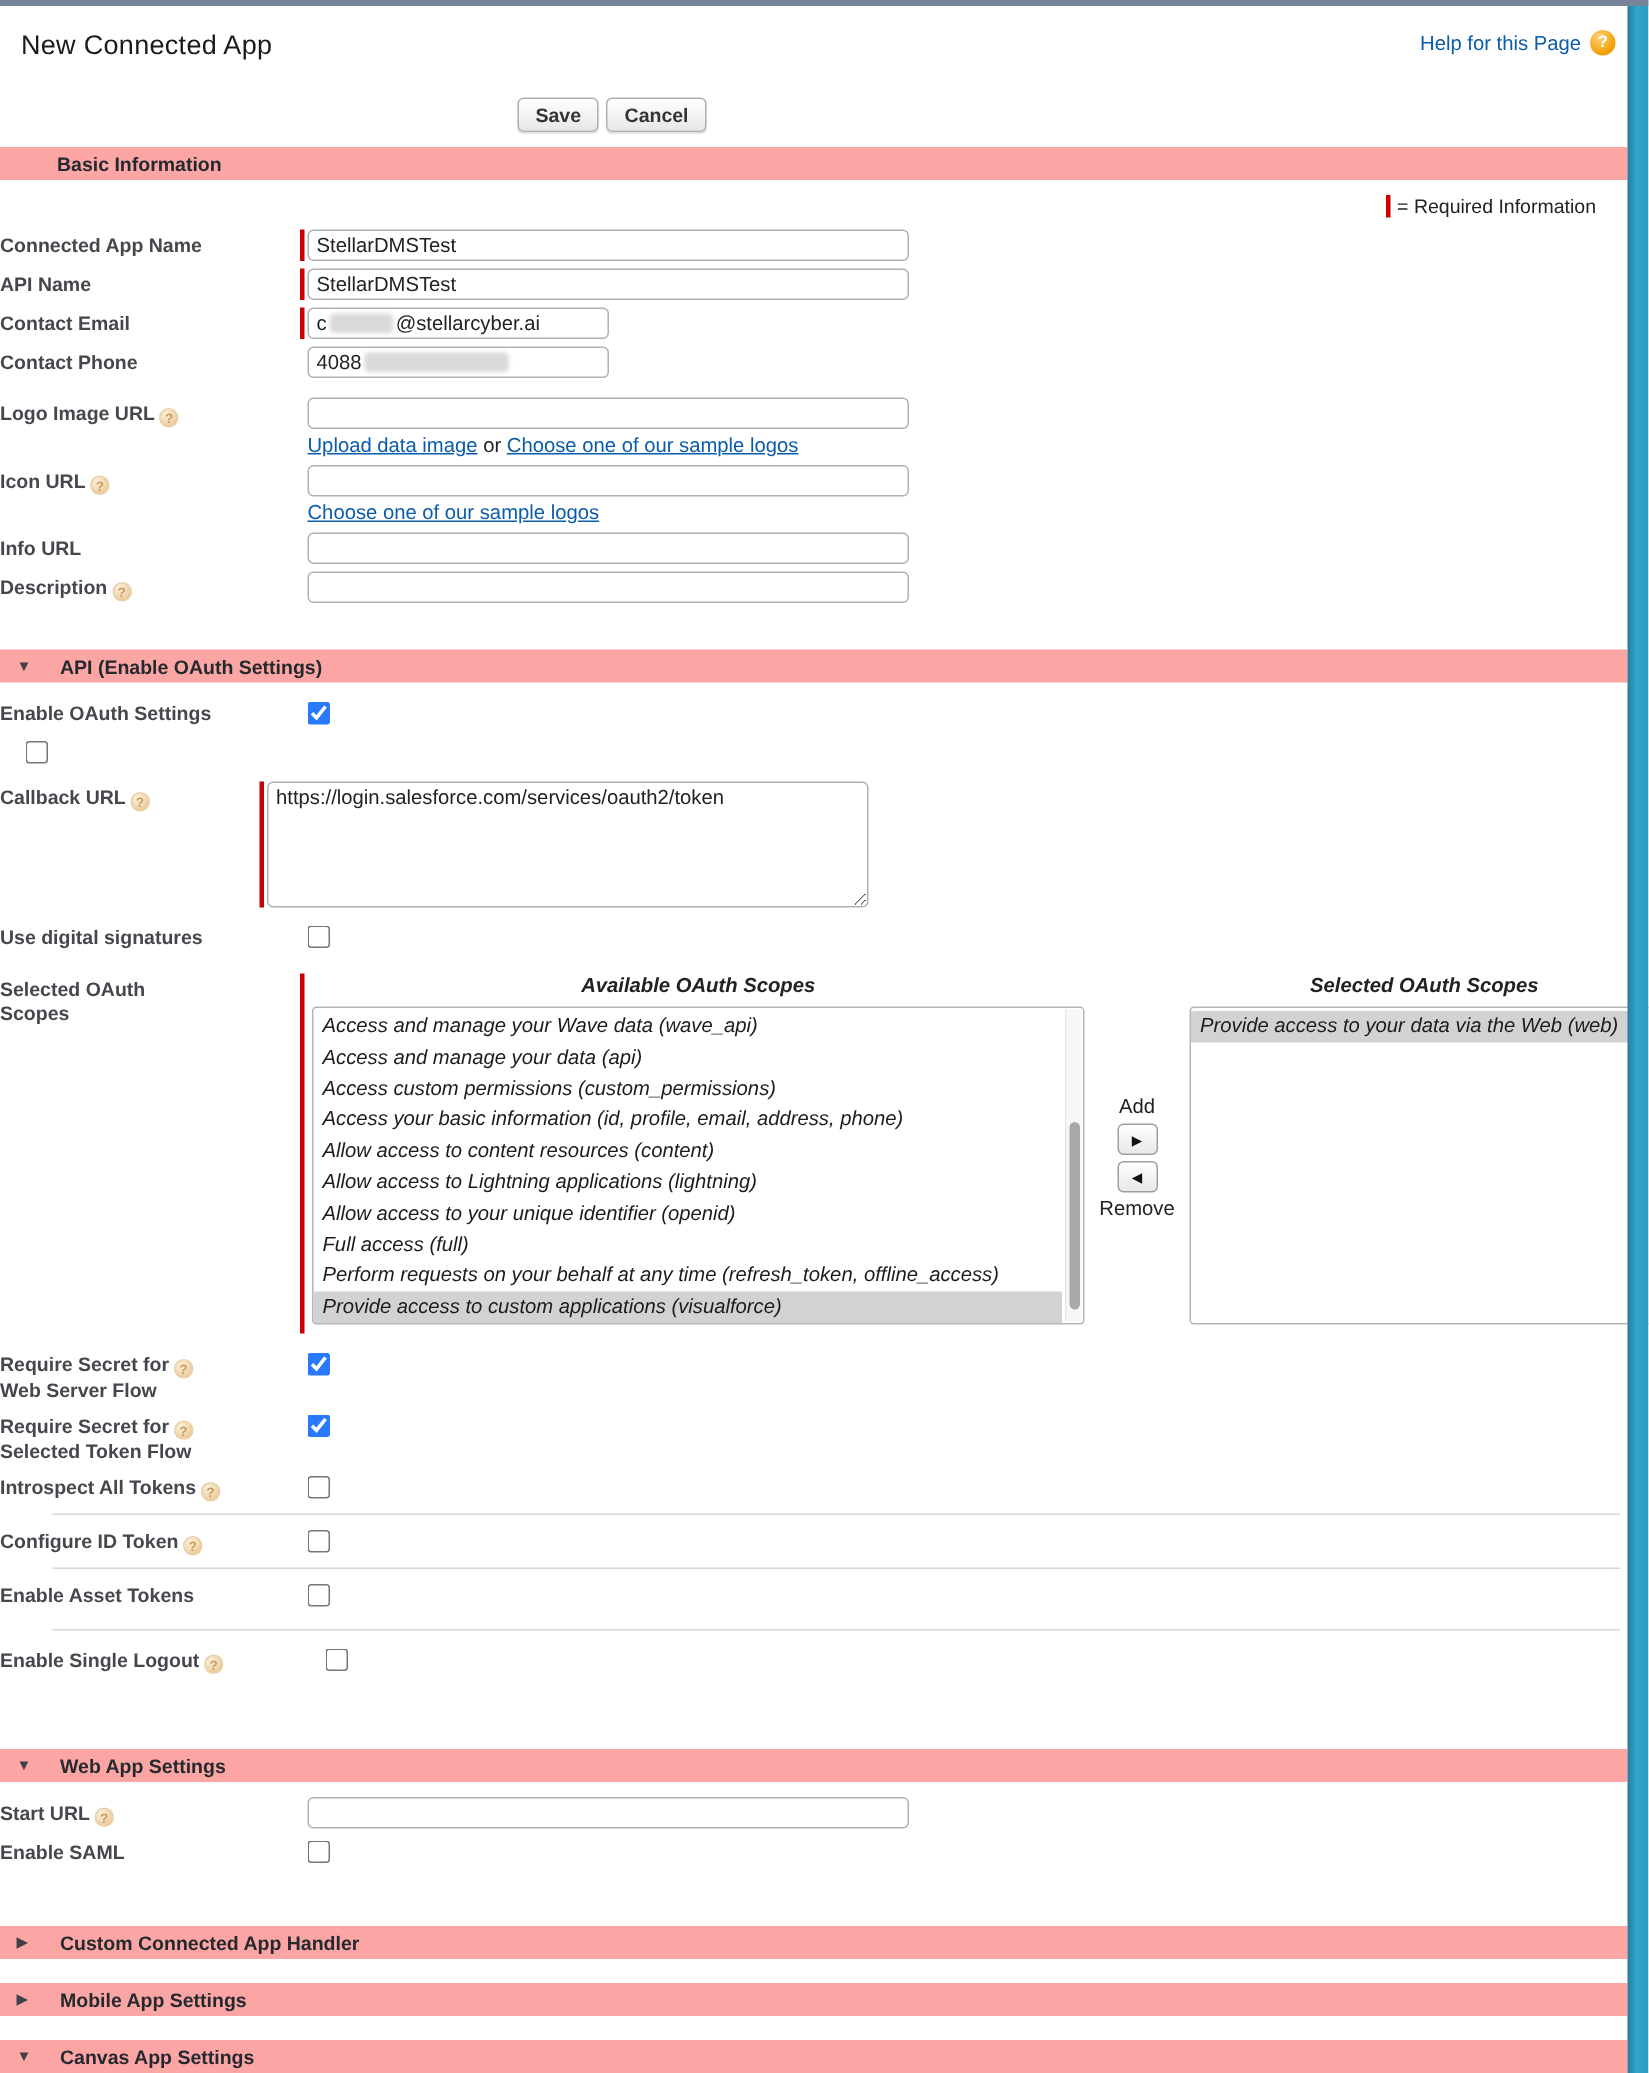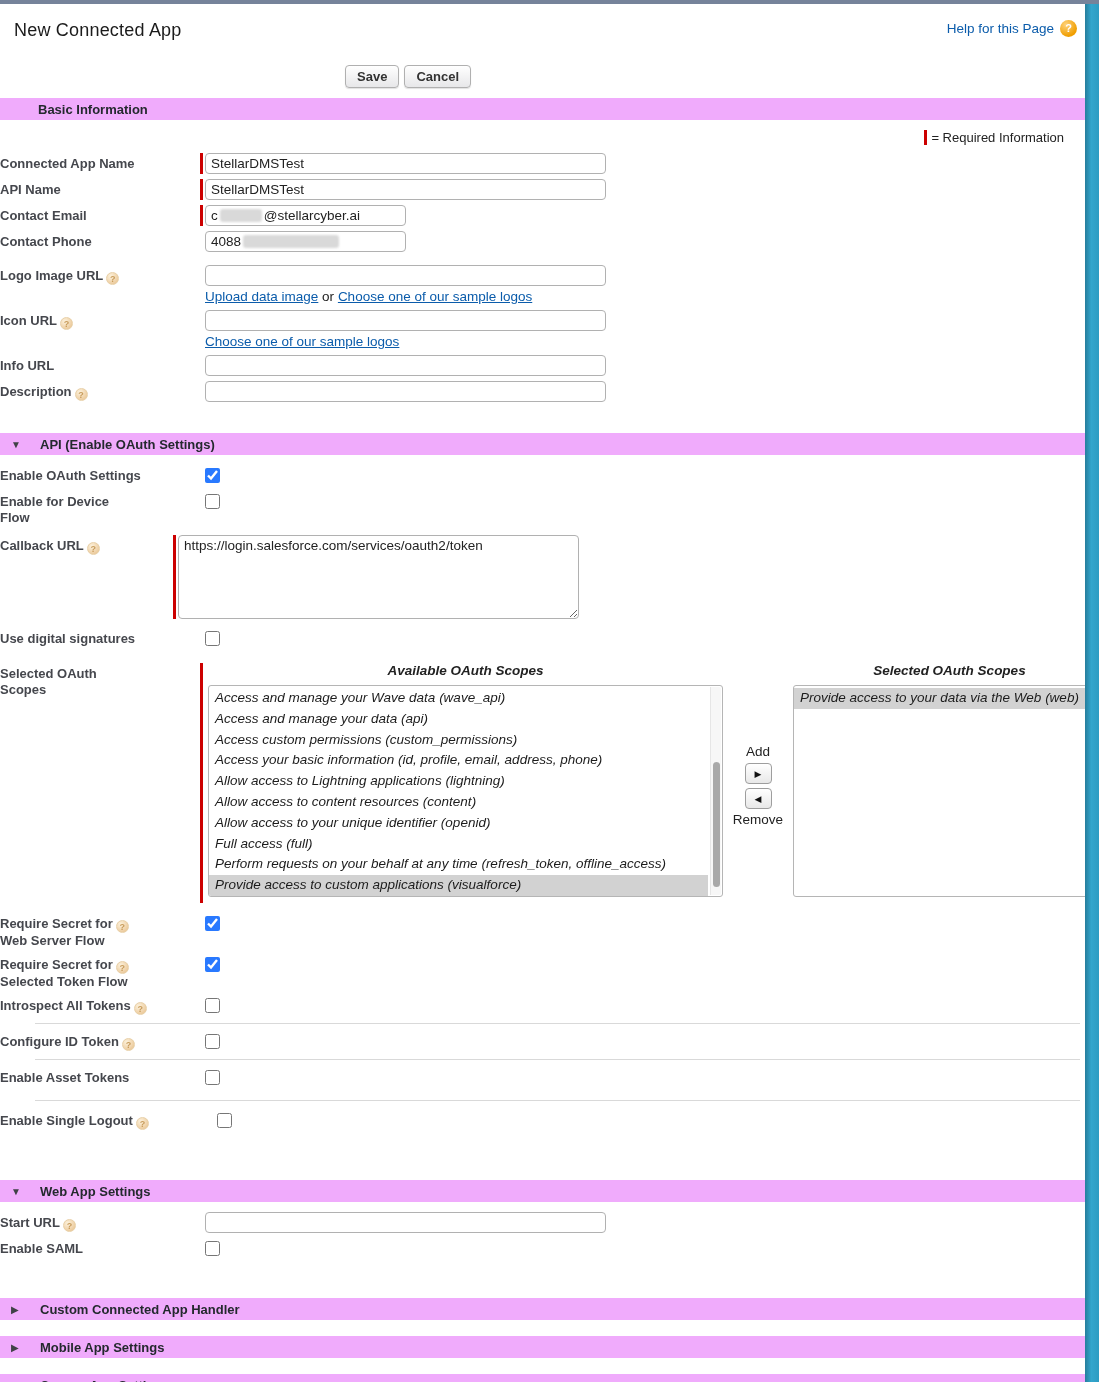--- a/index.html
+++ b/index.html
@@ -24,21 +24,21 @@
   .help-q::after { content:"?"; }
 
   
   .btnrow { display:flex; gap:5px; margin-left:345px; }
   .btnrow.top { margin-top:24px; margin-bottom:10px; }
   .btn { background:linear-gradient(#ffffff,#e7e7e9); border:1px solid #b0b0b0; border-radius:4px;
     font-family:"Liberation Sans", sans-serif; font-weight:bold; font-size:13px; color:#333;
     padding:3px 11px; cursor:pointer; box-shadow:0 1px 1px rgba(0,0,0,.12); }
 
   
-  .sec { background:#f0abfc; height:22px; display:flex; align-items:center; }
+  .sec { background:#fca5a5; height:22px; display:flex; align-items:center; }
   .twisty { width:40px; padding-left:11px; font-size:10px; color:#3f4146; flex:none; }
   .twisty.open::after { content:"\25BC"; }
   .twisty.closed::after { content:"\25B6"; }
   .sec-title { font-weight:bold; color:#24292e; font-size:13px; }
   .sec.no-twisty .sec-title { padding-left:38px; }
 
   
   .legend { display:flex; justify-content:flex-end; align-items:center; gap:4px; padding-right:21px; margin:10px 0 8px; color:#222; }
   .legend-bar { width:3px; height:15px; background:#cc0000; }
 
@@ -212,23 +212,20 @@
 
   <div class="form mt10">
     <div class="frow">
       <div class="flabel">Enable OAuth Settings</div>
       <div class="fctl">
           <span class="reqbar off"></span>
         <input type="checkbox" class="cbpad" checked="" style="">
       </div>
     </div>
     <div class="frow">
-      <div class="flabel">
-        <span>Enable for Device</span><br><span>Flow</span>
-      </div>
       <div class="fctl">
           <span class="reqbar off"></span>
         <input type="checkbox" class="cbpad" style="">
       </div>
     </div>
     <div class="frow" style="margin-top:9px;">
       <div class="flabel" style="width:163px;"><span>Callback URL</span><span class="hq"></span></div>
       <div class="fctl" style="margin-left:10px;">
           <span class="reqbar"></span>
         <textarea class="cb-url" style="">https://login.salesforce.com/services/oauth2/token</textarea>
@@ -249,22 +246,22 @@
       <div class="scopes-body">
         <span class="reqbar"></span>
         <div class="list-col col-av">
           <div class="list-title">Available OAuth Scopes</div>
           <div class="listbox">
             <div class="inner">
                 <div class="opt">Access and manage your Wave data (wave_api)</div>
                 <div class="opt">Access and manage your data (api)</div>
                 <div class="opt">Access custom permissions (custom_permissions)</div>
                 <div class="opt">Access your basic information (id, profile, email, address, phone)</div>
+                <div class="opt">Allow access to content resources (content)</div>
                 <div class="opt">Allow access to Lightning applications (lightning)</div>
-                <div class="opt">Allow access to content resources (content)</div>
                 <div class="opt">Allow access to your unique identifier (openid)</div>
                 <div class="opt">Full access (full)</div>
                 <div class="opt">Perform requests on your behalf at any time (refresh_token, offline_access)</div>
                 <div class="opt hl">Provide access to custom applications (visualforce)</div>
               </div>
             <div class="scroll-track">
               <div class="scroll-thumb"></div>
             </div>
           </div>
         </div>

